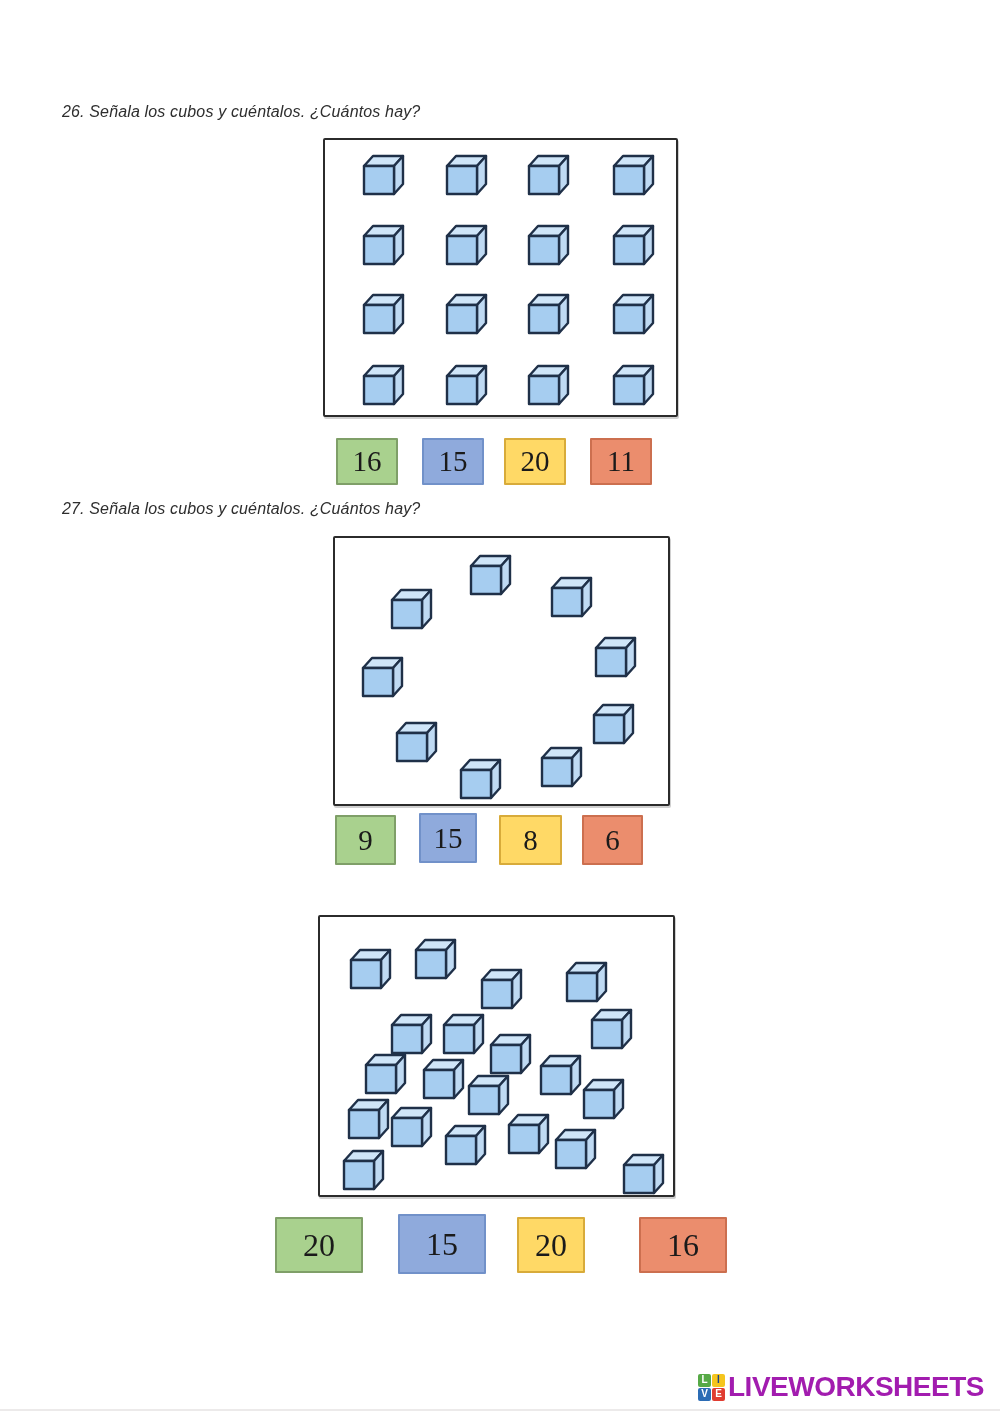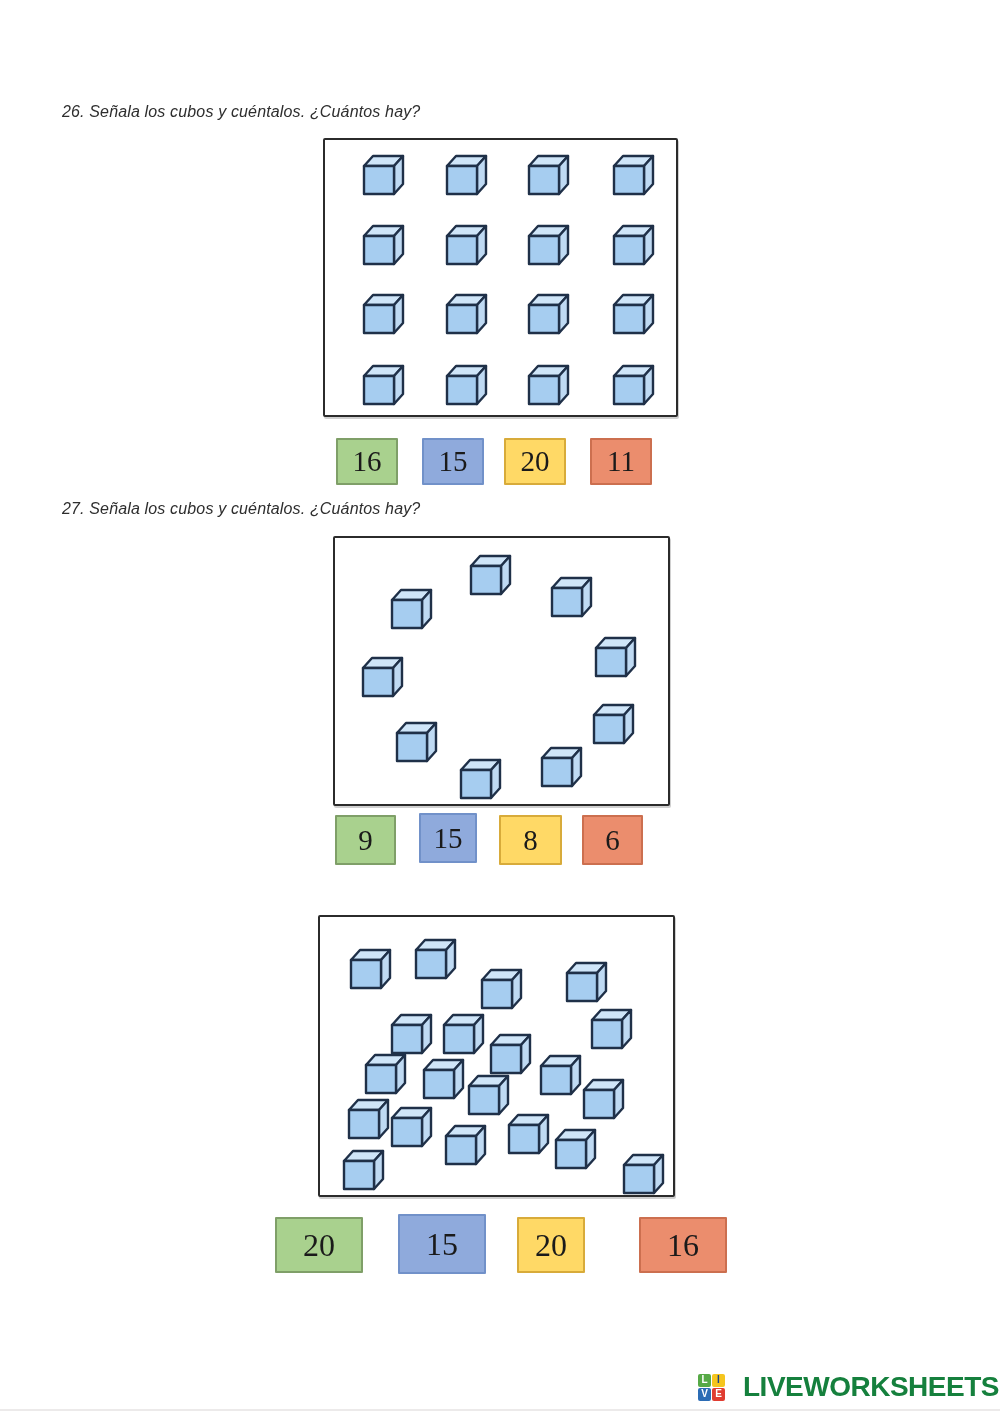--- a/index.html
+++ b/index.html
@@ -298,21 +298,21 @@
     </div>
   <div></div>
 
   <a class="footer-logo">
     <span class="logo-grid" id="logo-grid">
         <span class="logo-tile" style="background: rgb(86, 169, 70); color: rgb(255, 255, 255);">L</span>
         <span class="logo-tile" style="background: rgb(245, 197, 30); color: rgb(27, 67, 132);">I</span>
         <span class="logo-tile" style="background: rgb(44, 108, 181); color: rgb(255, 255, 255);">V</span>
         <span class="logo-tile" style="background: rgb(224, 60, 49); color: rgb(255, 255, 255);">E</span>
       </span>
-    <span class="logo-text" id="logo-text" style="color: #15803d; margin-left: 15px;">LIVEWORKSHEETS</span>
+    <span class="logo-text" id="logo-text" style="color: #a21caf;">LIVEWORKSHEETS</span>
   </a>
 
   <div class="bottom-smudge"></div>
 <div class="answer" style="left: 336px; top: 438px; width: 62px; height: 47px; background: rgb(169, 209, 142); border-color: rgb(127, 159, 104);">16</div>
     <div class="answer" style="left: 422px; top: 438px; width: 62px; height: 47px; background: rgb(143, 170, 220); border-color: rgb(113, 145, 201);">15</div>
     <div class="answer" style="left: 504px; top: 438px; width: 62px; height: 47px; background: rgb(255, 217, 102); border-color: rgb(216, 171, 58);">20</div>
     <div class="answer" style="left: 590px; top: 438px; width: 62px; height: 47px; background: rgb(235, 141, 109); border-color: rgb(204, 111, 79);">11</div>
     <div class="answer" style="left: 335px; top: 815px; width: 61px; height: 50px; background: rgb(169, 209, 142); border-color: rgb(127, 159, 104);">9</div>
     <div class="answer" style="left: 419px; top: 813px; width: 58px; height: 50px; background: rgb(143, 170, 220); border-color: rgb(113, 145, 201);">15</div>
     <div class="answer" style="left: 499px; top: 815px; width: 63px; height: 50px; background: rgb(255, 217, 102); border-color: rgb(216, 171, 58);">8</div>

